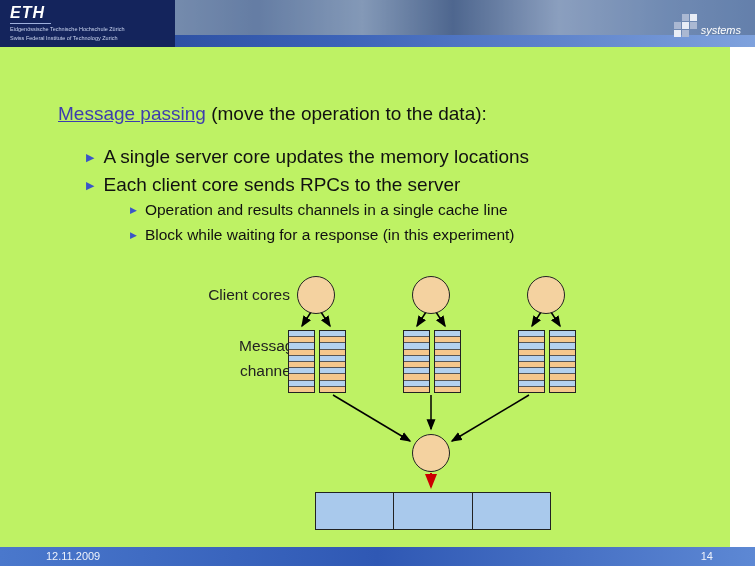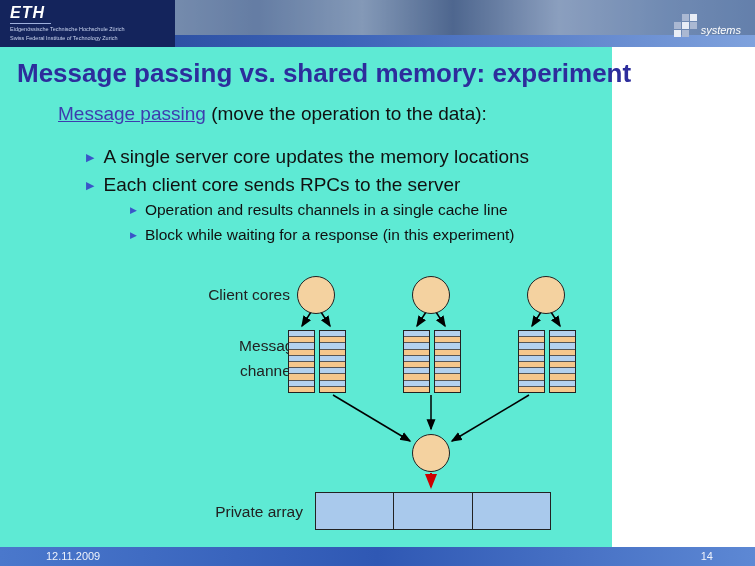--- a/index.html
+++ b/index.html
@@ -1,18 +1,18 @@
 <!DOCTYPE html>
 <html><head>
 <meta charset="utf-8">
 <style>
   * { margin:0; padding:0; box-sizing:border-box; }
   html,body { width:755px; height:566px; overflow:hidden; }
   body { font-family:"Liberation Sans","DejaVu Sans",sans-serif; background:#ffffff; }
-  .slide { position:relative; width:612px; height:566px; background:#5eead4; }
+  .slide { position:relative; width:730px; height:566px; background:#bef264; }
 
   
   .header { position:absolute; top:0; left:0; width:755px; height:47px;
     background:linear-gradient(90deg,#8fa0b2 0%,#9fb0c0 18%,#7e93ad 34%,#a9bac8 48%,#5f7490 60%,#b3c2d2 74%,#8ea6c2 88%,#7d97b8 100%); }
   .header::before { content:""; position:absolute; inset:0; background:rgba(36,70,140,0.28); }
   .header::after { content:""; position:absolute; left:0; bottom:0; width:755px; height:12px;
     background:linear-gradient(90deg,#203f8f 0%,#3c63b8 45%,#7fa2dd 100%); }
   .eth-box { position:absolute; top:0; left:0; width:175px; height:47px; background:#14245c; z-index:2;
     padding:4px 0 0 10px; color:#ffffff; }
   .eth-logo { font-style:italic; font-weight:bold; font-size:16px; letter-spacing:1px;
@@ -95,21 +95,20 @@
           <span></span>
           <span class="dim"></span>
         <span></span>
           <span class="dim"></span>
           <span class="off"></span>
       </div>
       <div class="systems-text">systems</div>
     </div>
   </div>
 
-  <div class="title">Message passing vs. shared memory: experiment</div>
 
   <div class="intro">
     <span class="hl">Message passing</span><span> (move the operation to the data):</span>
   </div>
 
   <div class="bullet-row b1">
     <span class="bullet-marker">▶</span>
     <span class="bullet-text">A single server core updates the memory locations</span>
   </div>
   <div class="bullet-row b2">
@@ -123,21 +122,20 @@
   <div class="bullet-row sub s2">
     <span class="bullet-marker">▶</span>
     <span class="bullet-text">Block while waiting for a response (in this experiment)</span>
   </div>
 
   <div class="dg-label lbl-clients">Client cores</div>
   <div class="dg-label lbl-channels">
     <div>Message</div>
     <div>channels</div>
   </div>
-  <div class="dg-label lbl-array">Private array</div>
 
   <div class="core c1"></div>
   <div class="core c2"></div>
   <div class="core c3"></div>
 
   <div class="channel-stack cs1">
       <div class="channel-col">
         <div class="stripe" style="background: rgb(179, 209, 239);"></div>
         <div class="stripe" style="background: rgb(245, 199, 140);"></div>
         <div class="stripe" style="background: rgb(179, 209, 239);"></div>

